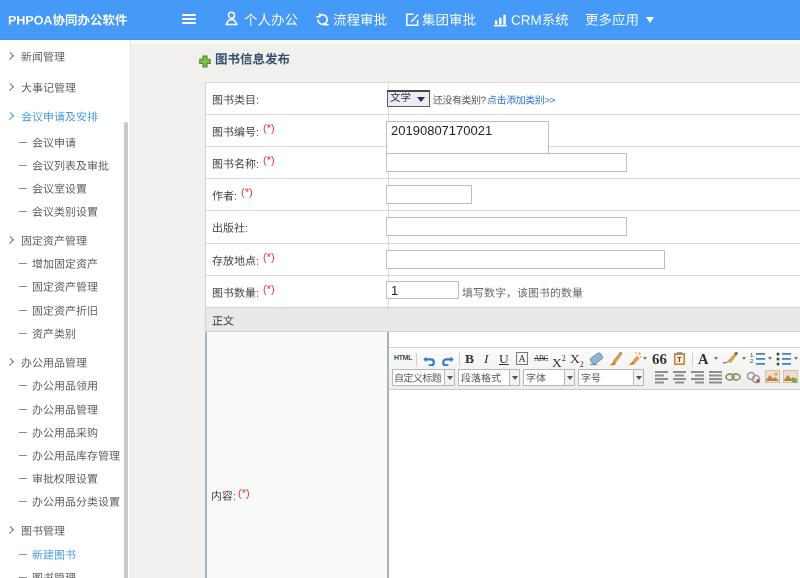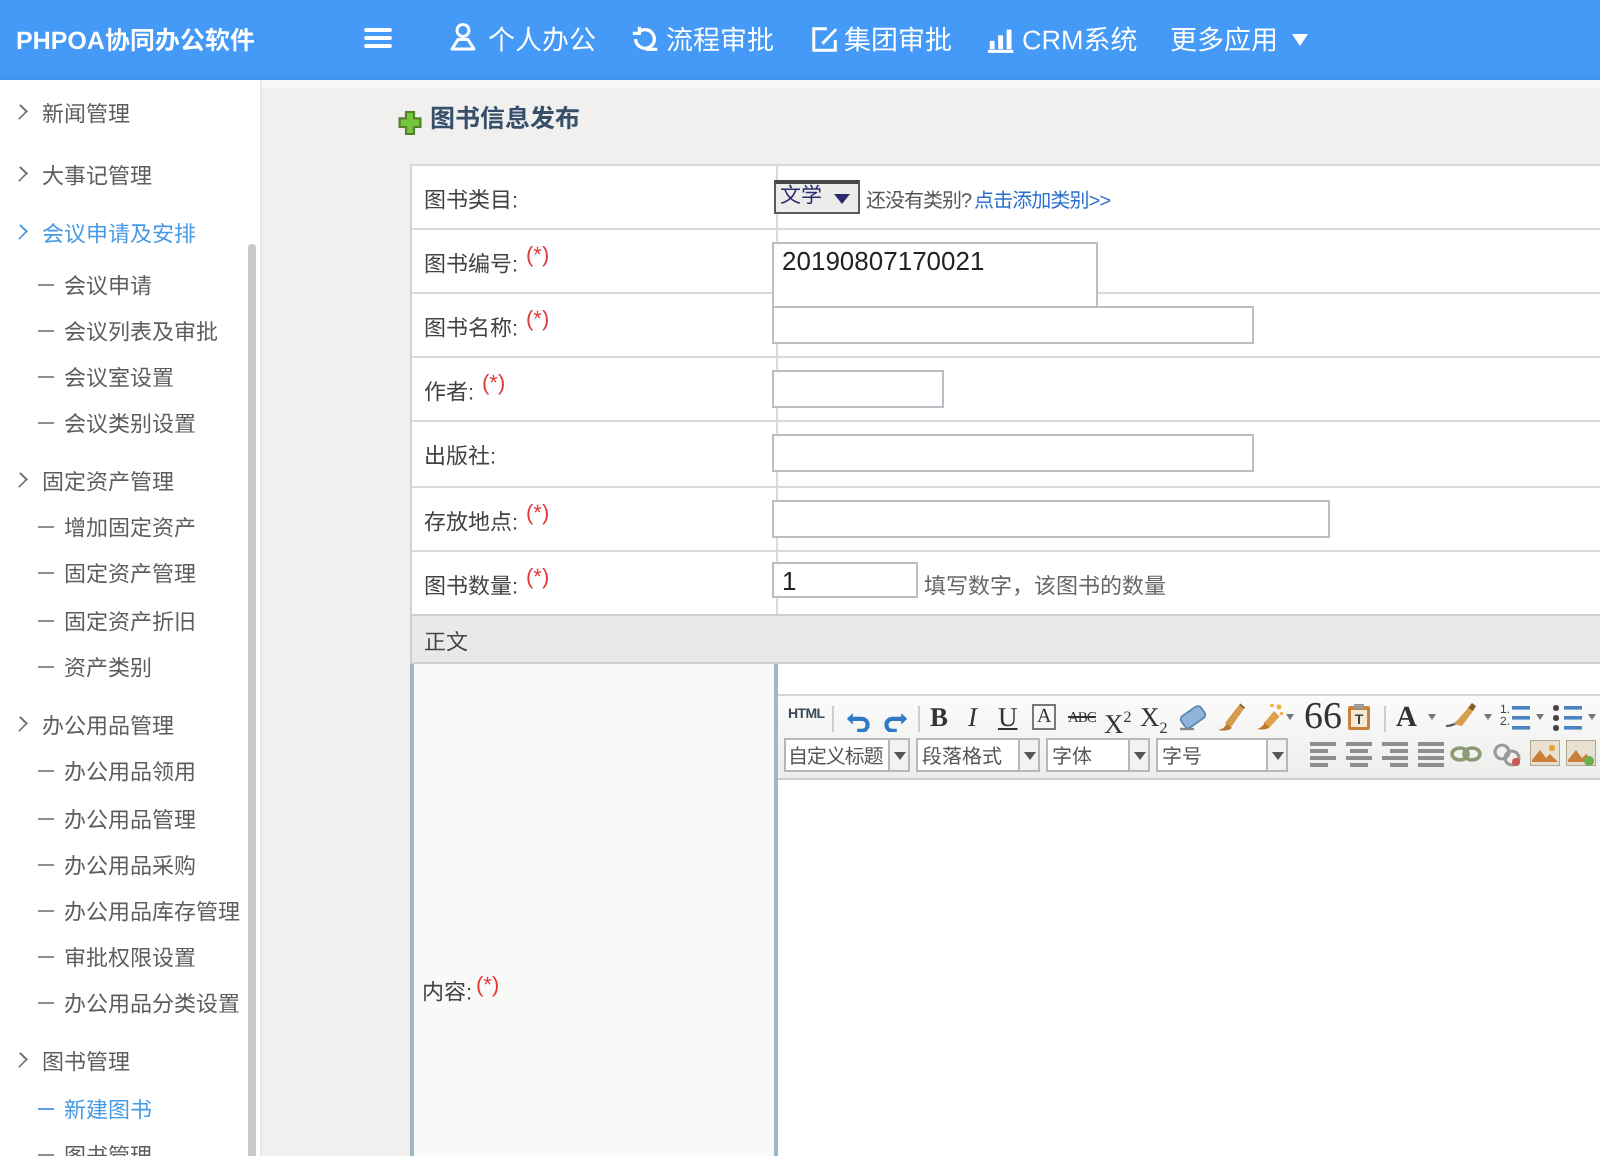--- a/index.html
+++ b/index.html
@@ -472,21 +472,21 @@
         <path d="M11.5 1.5L14 3.5 14.5 2.8 12.2.8z" fill="#8a5a2a"></path>
       </svg>
     <svg class="icn" style="left:238px" width="15" height="15" viewBox="0 0 15 15">
         <path d="M1.5 13.5c2-.5 3-1.5 4-3.5l2.5 2.5c-2 1.5-4 1.5-6.5 1z" fill="#c07828"></path>
         <path d="M5 10.5L10 4.5l2.8 2.8L8 12.5z" fill="#e0a050"></path>
         <circle cx="12.5" cy="2.5" r="1.2" fill="#f0b040"></circle>
         <circle cx="9" cy="1.8" r=".9" fill="#f0b040"></circle>
         <circle cx="13.8" cy="5.8" r=".9" fill="#f0b040"></circle>
       </svg>
     <span class="dropa" style="left:254px"></span>
-    <span class="tb" style="left:263px;font-weight:normal;font-size:19px;">66</span>
+    <span class="tb" style="left:263px;font-weight:bold;font-size:15px;">66</span>
     <svg class="icn" style="left:283px" width="15" height="15" viewBox="0 0 15 15">
         <rect x="2" y="2" width="11" height="12" rx="1" fill="#c9803c"></rect>
         <rect x="3.5" y="4" width="8" height="8.5" fill="#f5ead8"></rect>
         <rect x="5" y="1" width="5" height="2.5" fill="#9a9a9a"></rect>
         <text x="7.5" y="11" font-size="7" font-weight="bold" fill="#444" text-anchor="middle" font-family="Liberation Sans">T</text>
       </svg>
     <span class="tsep" style="left:303px"></span>
     <span class="tb" style="left:309px;font-weight:bold;font-size:14.5px;">A</span>
     <span class="dropa" style="left:325px"></span>
     <svg class="icn" style="left:333px" width="17" height="15" viewBox="0 0 17 15">

